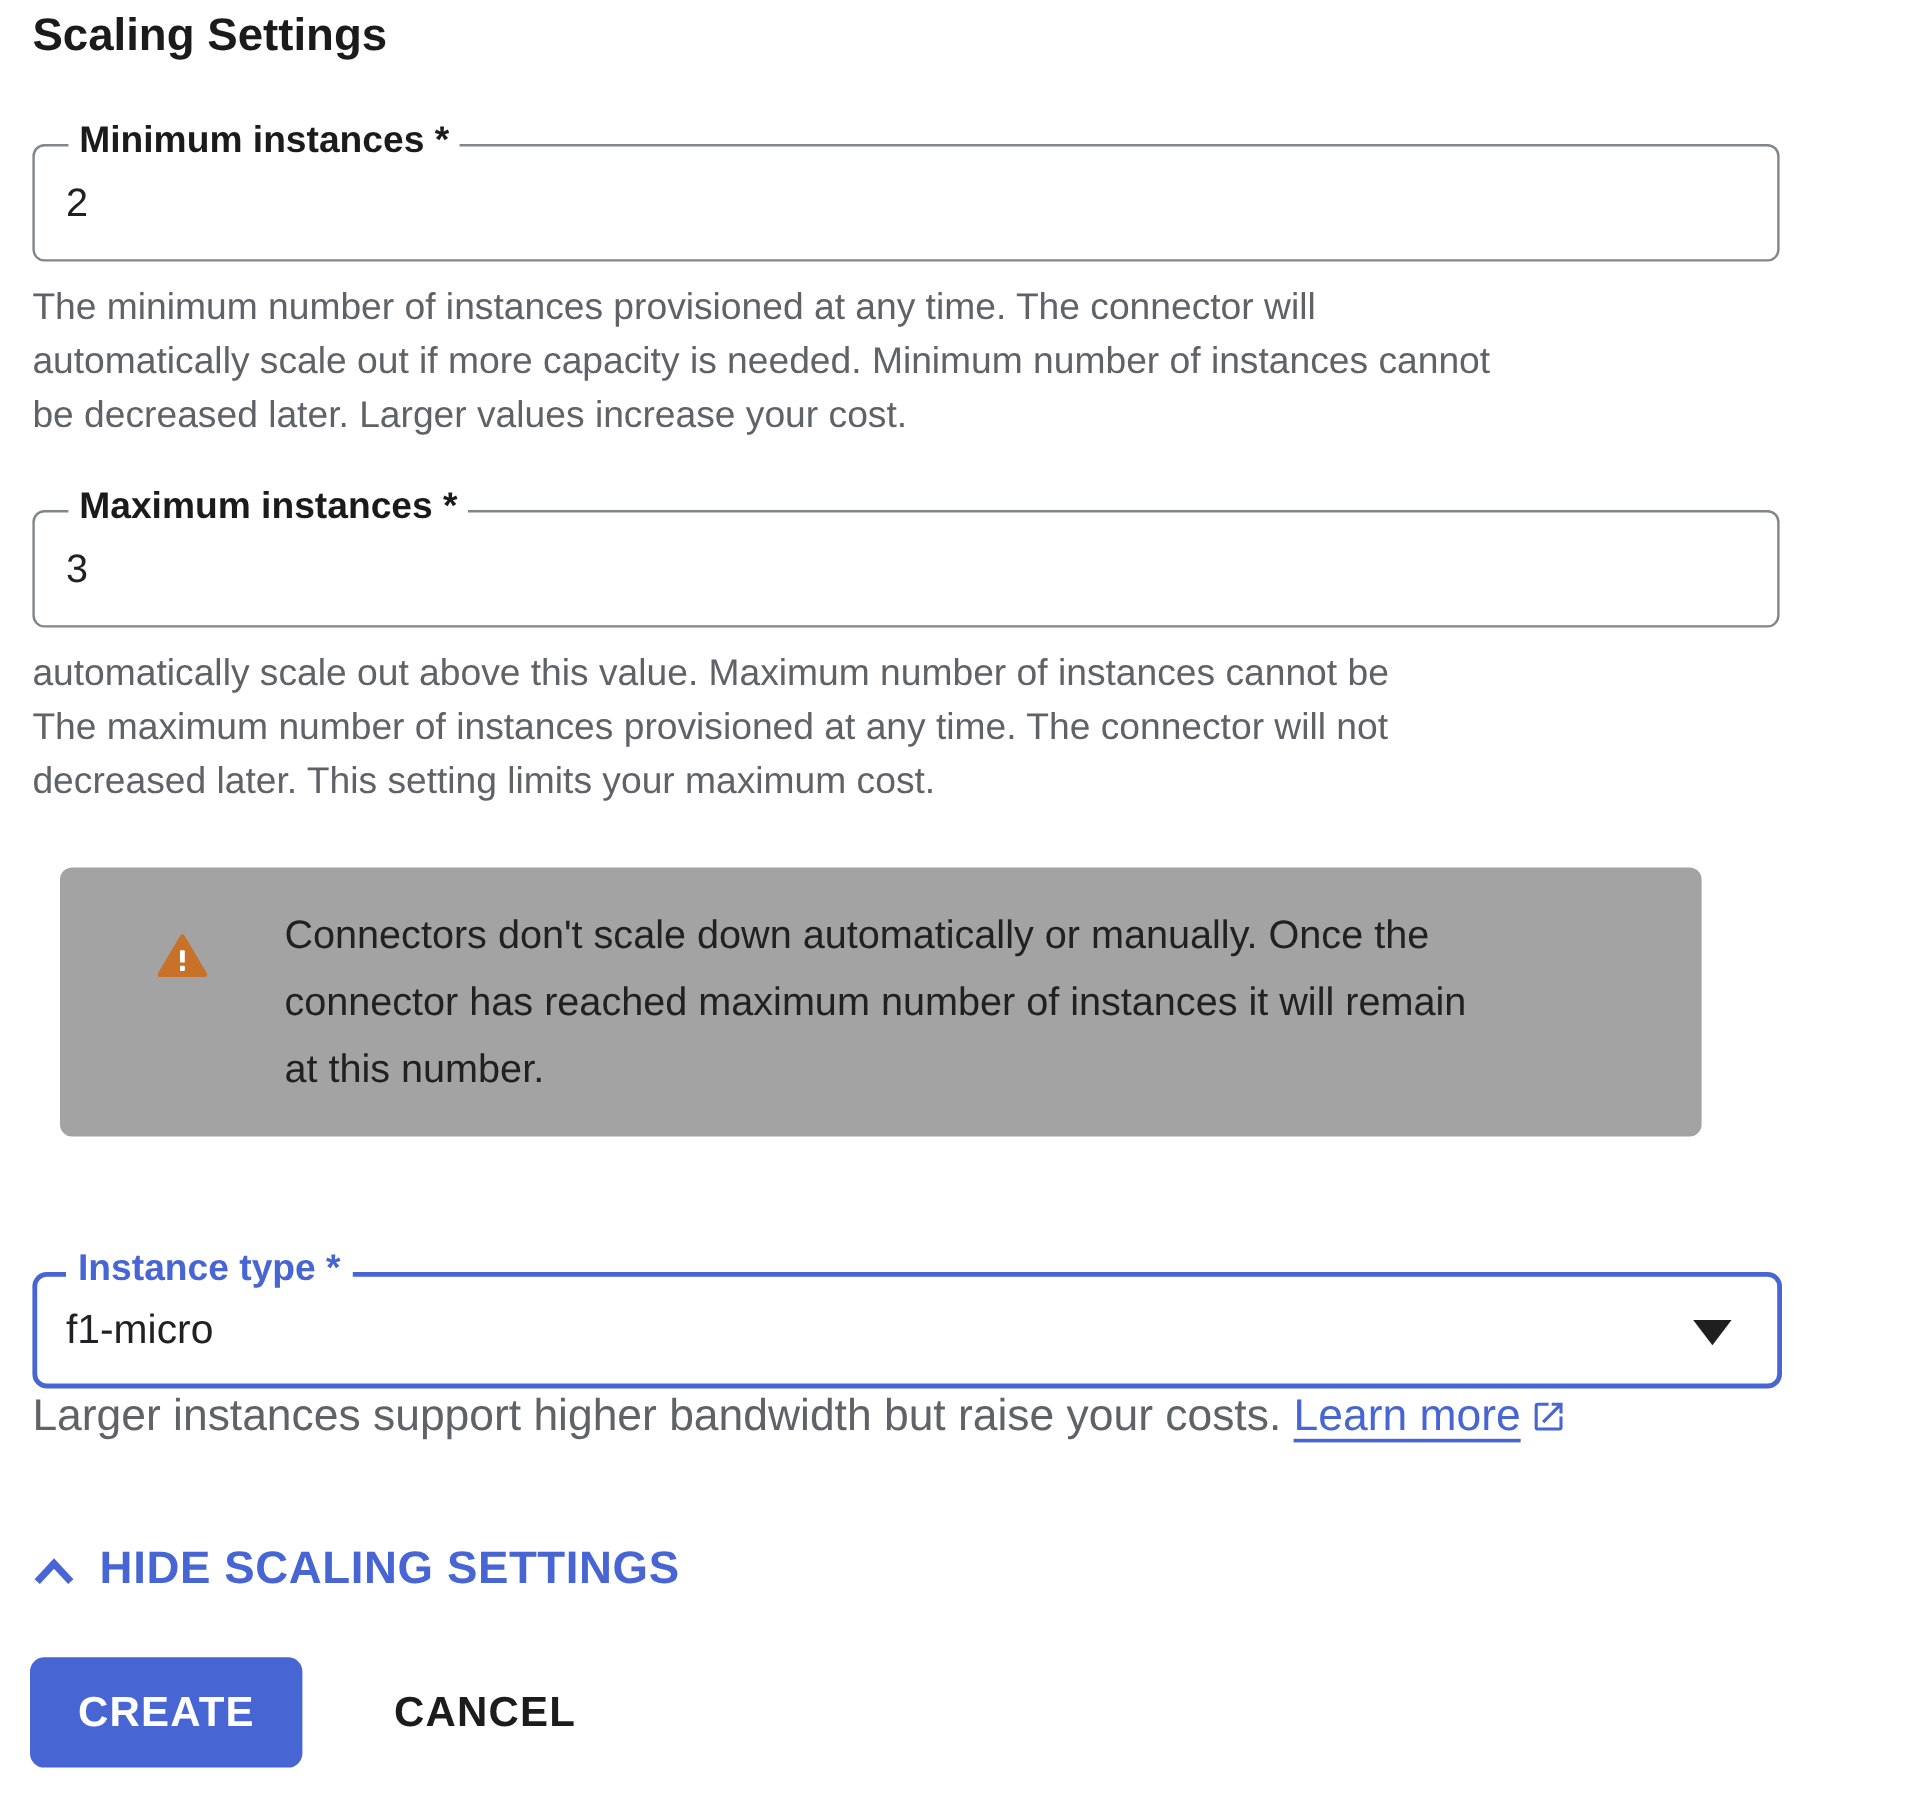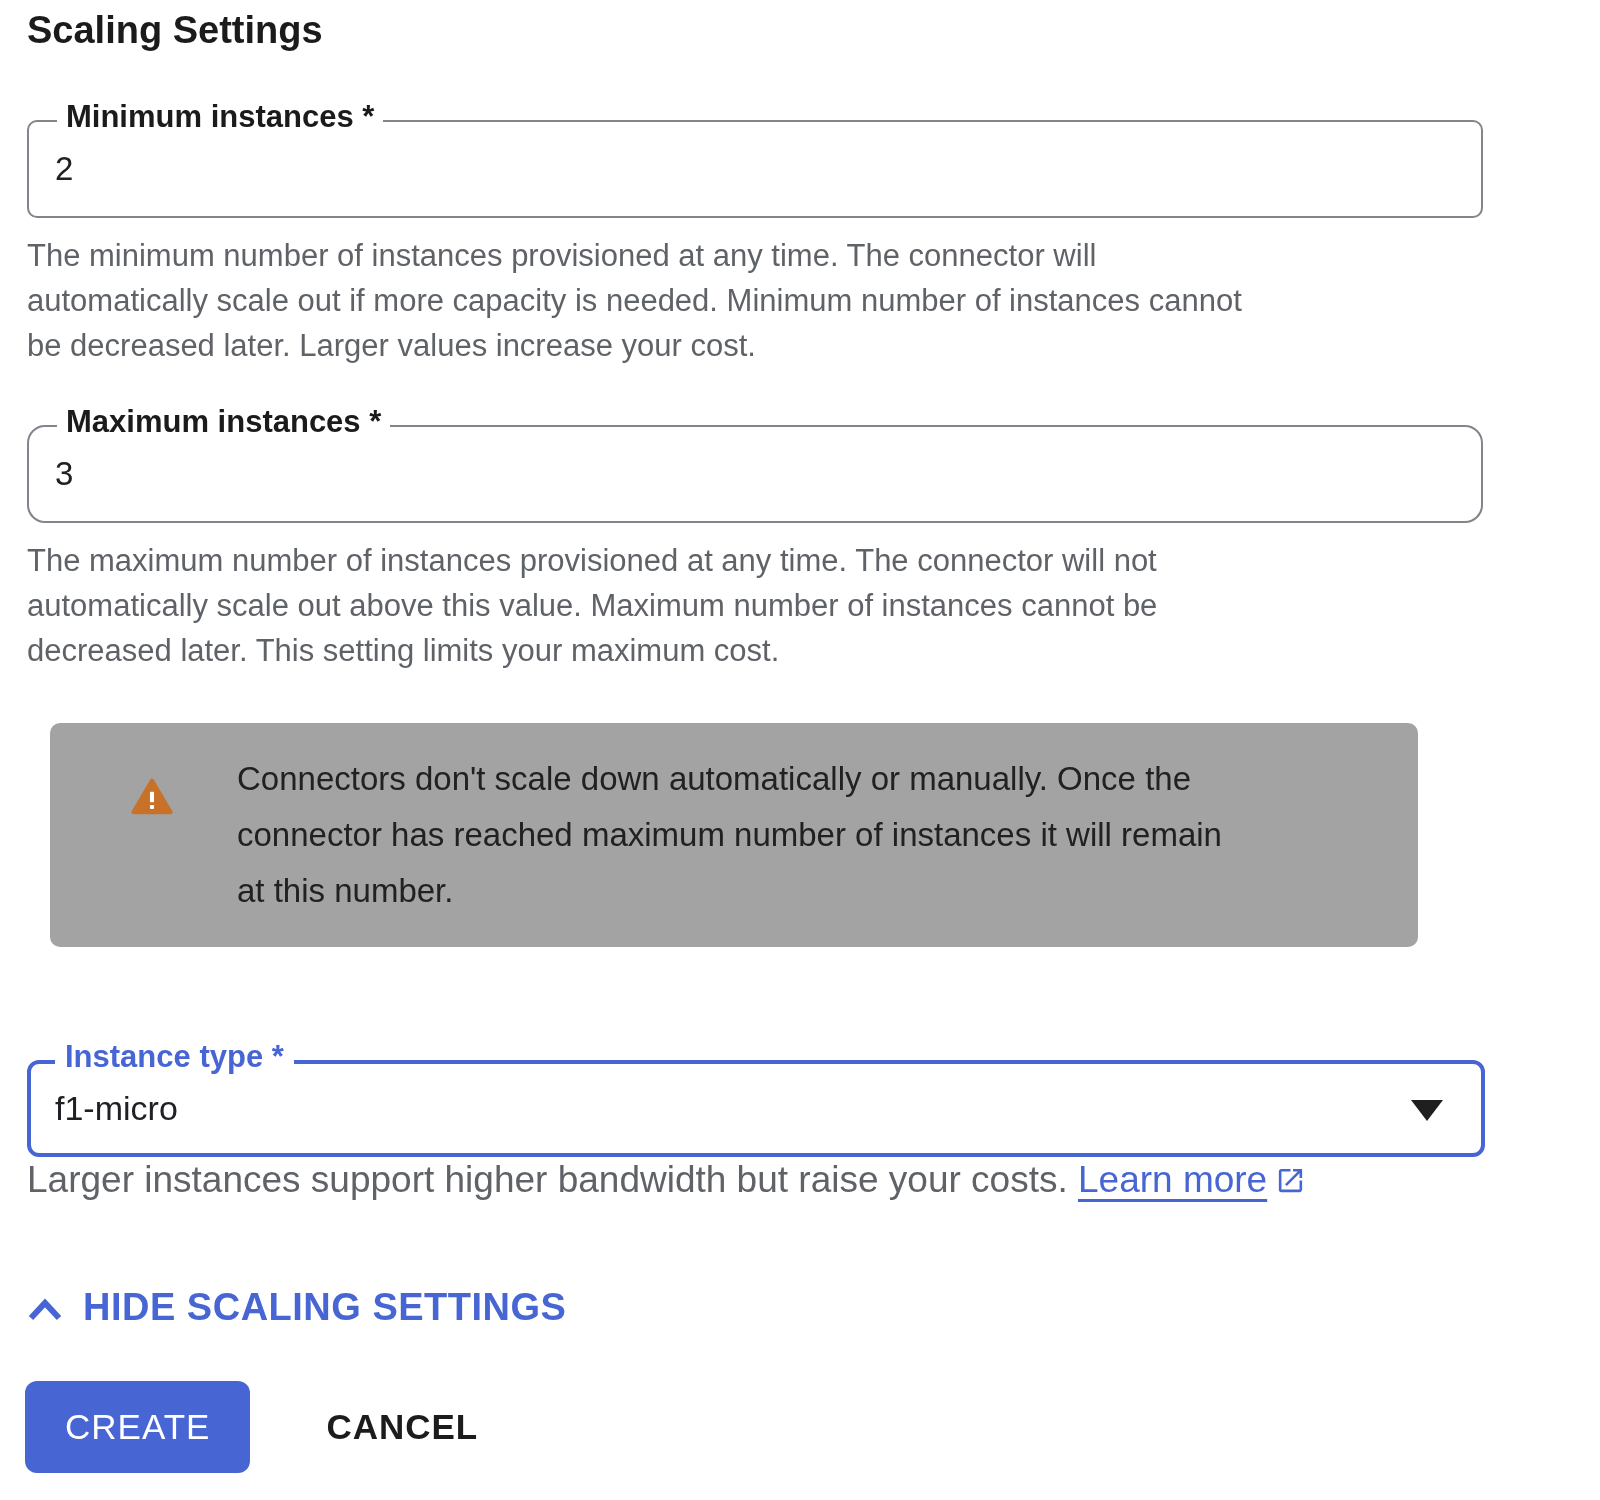--- a/index.html
+++ b/index.html
@@ -52,21 +52,21 @@
     color: #202124;
   }
   .helper {
     margin-top: 15px;
     font-size: 31px;
     line-height: 45px;
     color: #5f6368;
     max-width: 1400px;
   }
   #min-field { margin-top: 68px; }
-  #max-field { margin-top: 57px; border-radius: 18px; }
+  #max-field { margin-top: 57px; }
   
   .warning-box {
     margin-top: 50px;
     margin-left: 23px;
     width: 1368px;
     border-radius: 10px;
     background: #a3a3a3;
     padding: 28px 40px 28px 187px;
     position: relative;
   }
@@ -162,21 +162,21 @@
     border: none;
     margin-left: -2px;
     min-width: 202px;
     height: 92px;
     padding: 0 40px;
     border-radius: 12px;
     background: #4765d3;
     color: #ffffff;
     font-family: "Liberation Sans", sans-serif;
     font-size: 35px;
-    font-weight: 400;
+    font-weight: 700;
     letter-spacing: 1px;
     cursor: pointer;
   }
   .cancel-button {
     border: none;
     background: transparent;
     margin-left: 76px;
     height: 92px;
     font-family: "Liberation Sans", sans-serif;
     font-size: 35px;
@@ -201,22 +201,22 @@
     <div>The minimum number of instances provisioned at any time. The connector will</div>
     <div>automatically scale out if more capacity is needed. Minimum number of instances cannot</div>
     <div>be decreased later. Larger values increase your cost.</div>
   </div>
 
   <div class="field" id="max-field">
     <span class="field-label">Maximum instances *</span>
     <input class="field-input" type="text" value="3" style="">
   </div>
   <div class="helper">
+    <div>automatically scale out above this value. Maximum number of instances cannot be</div>
     <div>The maximum number of instances provisioned at any time. The connector will not</div>
-    <div>automatically scale out above this value. Maximum number of instances cannot be</div>
     <div>decreased later. This setting limits your maximum cost.</div>
   </div>
 
   <div class="warning-box">
     <svg class="warning-icon" viewBox="0 0 24 24">
       <path d="M12 3.2 L22 20.2 H2 Z" fill="#c87128" stroke="#c87128" stroke-width="2.4" stroke-linejoin="round"></path>
       <rect x="10.9" y="9.2" width="2.2" height="5.6" rx="0.4" fill="#ffffff"></rect>
       <rect x="10.9" y="16.3" width="2.2" height="2.3" rx="0.4" fill="#ffffff"></rect>
     </svg>
     <div class="warning-line">Connectors don't scale down automatically or manually. Once the</div>

